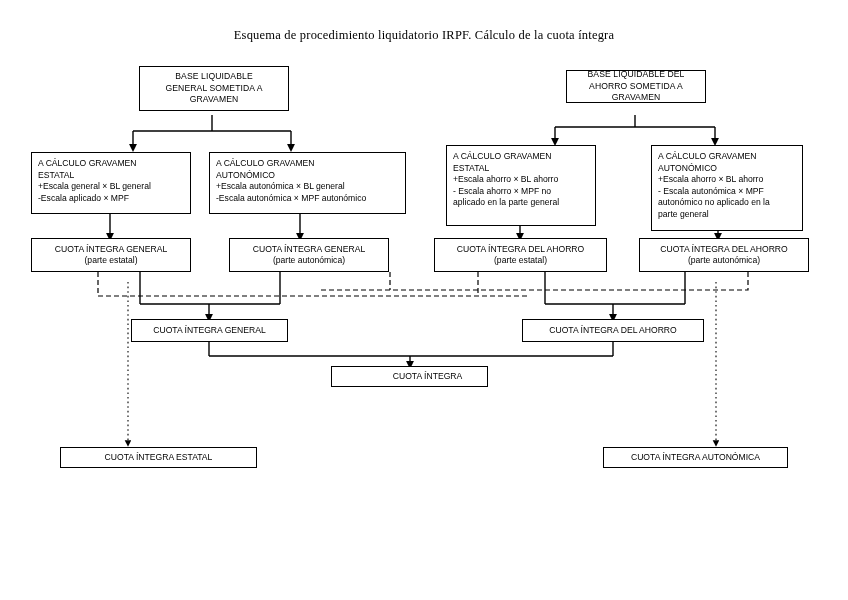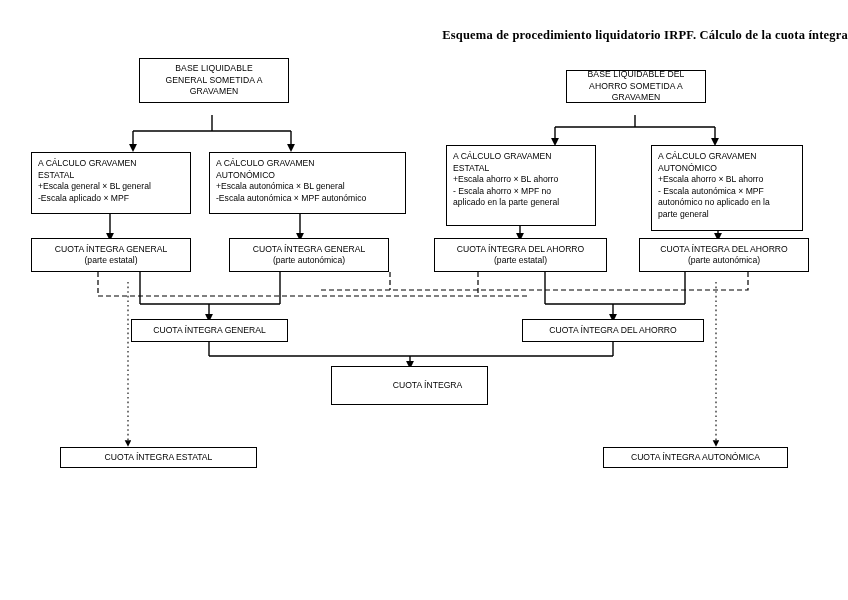--- a/index.html
+++ b/index.html
@@ -23,23 +23,23 @@
     left: 0;
     top: 0;
     width: 848px;
     height: 600px;
   }
   .title {
     position: absolute;
     left: 0;
     top: 28px;
     width: 848px;
-    text-align: right;
+    text-align: center;
     font-family: "Liberation Serif", serif;
-    font-weight: bold;
+    font-weight: normal;
     font-size: 12.5px;
     letter-spacing: 0.2px;
     white-space: nowrap;
   }
   .node {
     position: absolute;
     box-sizing: border-box;
     border: 1px solid #000000;
     background: #ffffff;
     font-size: 8.6px;
@@ -126,21 +126,21 @@
       <path d="M748,272 L748,290 L318,290"></path>
       <path d="M390,272 L390,290"></path>
     </g>
 
     <g stroke="#000000" fill="none" stroke-width="1.1" stroke-dasharray="1.6,3">
       <path d="M128,282 L128,444" marker-end="url(#arrow-thin)"></path>
       <path d="M716,282 L716,444" marker-end="url(#arrow-thin)"></path>
     </g>
   </svg>
 
-  <div class="node center" style="left:139px; top:58px; width:150px; height:45px;">
+  <div class="node center" style="left:139px; top:66px; width:150px; height:45px;">
     <span class="ln head-line">BASE LIQUIDABLE</span>
     <span class="ln head-line">GENERAL SOMETIDA A</span>
     <span class="ln head-line">GRAVAMEN</span>
   </div>
 
   <div class="node center" style="left:566px; top:70px; width:140px; height:33px;">
     <span class="ln head-line">BASE LIQUIDABLE DEL</span>
     <span class="ln head-line">AHORRO SOMETIDA A</span>
     <span class="ln head-line">GRAVAMEN</span>
   </div>
@@ -197,21 +197,21 @@
   </div>
 
   <div class="node center" style="left:131px; top:319px; width:157px; height:23px;">
     <span class="ln">CUOTA ÍNTEGRA GENERAL</span>
   </div>
 
   <div class="node center" style="left:522px; top:319px; width:182px; height:23px;">
     <span class="ln">CUOTA ÍNTEGRA DEL AHORRO</span>
   </div>
 
-  <div class="node center" style="left:331px; top:366px; width:157px; height:39px;padding-left:36px;">
+  <div class="node center" style="left:331px; top:366px; width:157px; height:21px;padding-left:36px;">
     <span class="ln">CUOTA ÍNTEGRA</span>
   </div>
 
   <div class="node center" style="left:60px; top:447px; width:197px; height:21px;">
     <span class="ln">CUOTA ÍNTEGRA ESTATAL</span>
   </div>
 
   <div class="node center" style="left:603px; top:447px; width:185px; height:21px;">
     <span class="ln">CUOTA ÍNTEGRA AUTONÓMICA</span>
   </div>

